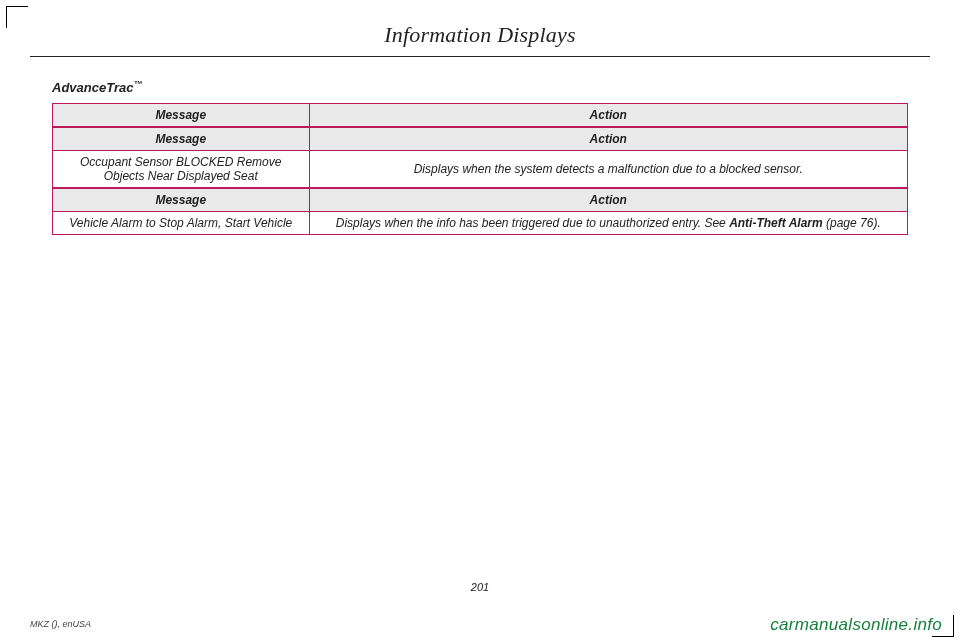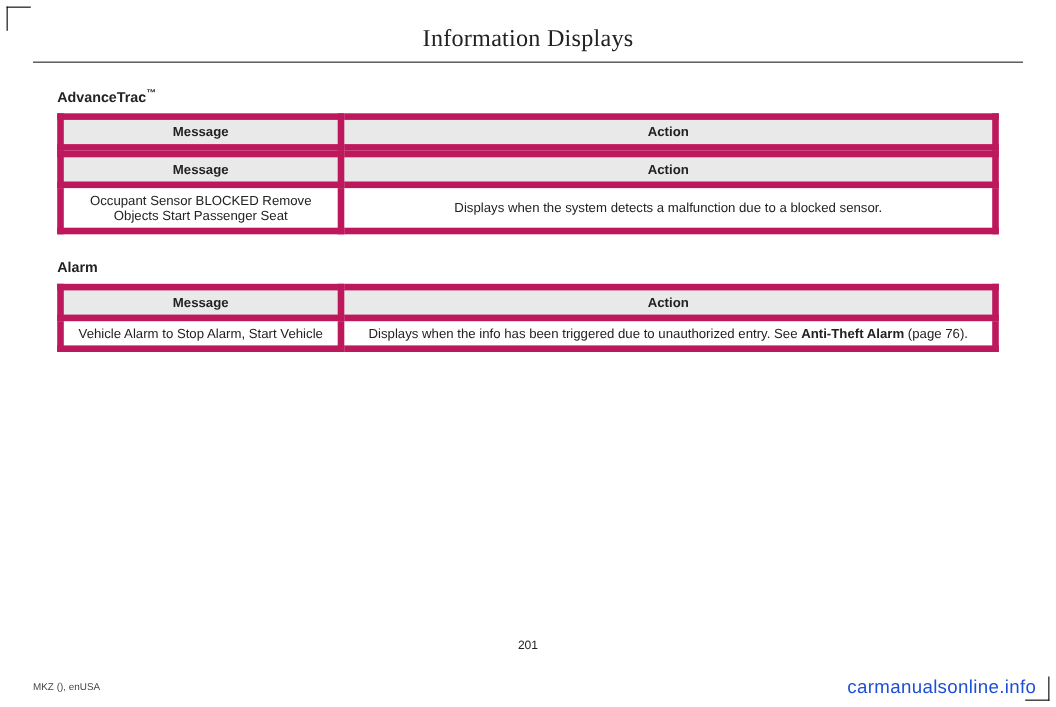--- a/index.html
+++ b/index.html
@@ -1,40 +1,40 @@
 <!DOCTYPE html>
 <html><head>
 <meta charset="utf-8">
 <style>
   * { box-sizing: border-box; margin: 0; padding: 0; }
   html, body { width: 960px; height: 643px; background: #fff; font-family: Arial, Helvetica, sans-serif; color: #222; }
-  .page { position: relative; width: 960px; height: 643px; }
+  .page { position: relative; width: 960px; height: 643px; font-style: italic; }
   .crop-tl, .crop-br { position: absolute; border-color: #000; }
   .crop-tl::before, .crop-tl::after,
   .crop-br::before, .crop-br::after { content: ""; position: absolute; background: #000; }
   .crop-tl { top: 6px; left: 6px; width: 22px; height: 22px; }
   .crop-tl::before { top: 0; left: 0; width: 22px; height: 1px; }
   .crop-tl::after  { top: 0; left: 0; width: 1px; height: 22px; }
   .crop-br { bottom: 6px; right: 6px; width: 22px; height: 22px; }
   .crop-br::before { bottom: 0; right: 0; width: 22px; height: 1px; }
   .crop-br::after  { bottom: 0; right: 0; width: 1px; height: 22px; }
   .hdr-title { text-align: center; font-family: Georgia, "Times New Roman", serif; font-size: 22px; font-weight: 400; padding-top: 22px; letter-spacing: 0.2px; }
   .hdr-rule { margin: 8px 30px 0 30px; border: none; border-top: 1.2px solid #222; }
   .content { padding: 0 52px; }
   .section-head { font-weight: bold; font-size: 13px; margin-top: 22px; margin-bottom: 8px; }
   .tm { font-size: 9px; vertical-align: super; }
   table { width: 100%; border-collapse: collapse; font-size: 12px; }
-  th, td { border: 6px solid #be185d; padding: 4px 8px; vertical-align: middle; }
+  th, td { border: 1px solid #be185d; padding: 4px 8px; vertical-align: middle; }
   th { background: #e9e9e9; font-weight: bold; text-align: center; }
   td { text-align: center; }
   col.msgcol { width: 30%; }
   col.actcol { width: 70%; }
   .pgnum { position: absolute; bottom: 50px; left: 0; right: 0; text-align: center; font-size: 11px; }
   .footer-left { position: absolute; bottom: 14px; left: 30px; font-size: 9px; color: #444; text-align: center; }
-  .watermark { position: absolute; bottom: 8px; right: 18px; font-size: 17px; color: #1d4ed8; font-family: Arial, sans-serif; letter-spacing: 0.3px; }
+  .watermark { position: absolute; bottom: 8px; right: 18px; font-size: 17px; color: #15803d; font-family: Arial, sans-serif; letter-spacing: 0.3px; }
   .bold { font-weight: bold; }
 </style>
 </head>
 <body>
 
 <div class="page">
   <div class="crop-tl"></div>
   <div class="crop-br"></div>
 
   <div class="hdr-title">Information Displays</div>
@@ -66,27 +66,26 @@
           <col class="actcol">
         </colgroup>
       <thead>
         <tr>
           <th>Message</th>
           <th>Action</th>
         </tr>
       </thead>
       <tbody>
         <tr>
-          <td>Occupant Sensor BLOCKED Remove Objects Start Passenger Seat</td>
+          <td>Occupant Sensor BLOCKED Remove Objects Near Displayed Seat</td>
           <td>Displays when the system detects a malfunction due to a blocked sensor.</td>
         </tr>
       </tbody>
     </table>
 
-    <div class="section-head">Alarm</div>
     <table>
       <colgroup>
           <col class="msgcol">
           <col class="actcol">
         </colgroup>
       <thead>
         <tr>
           <th>Message</th>
           <th>Action</th>
         </tr>

